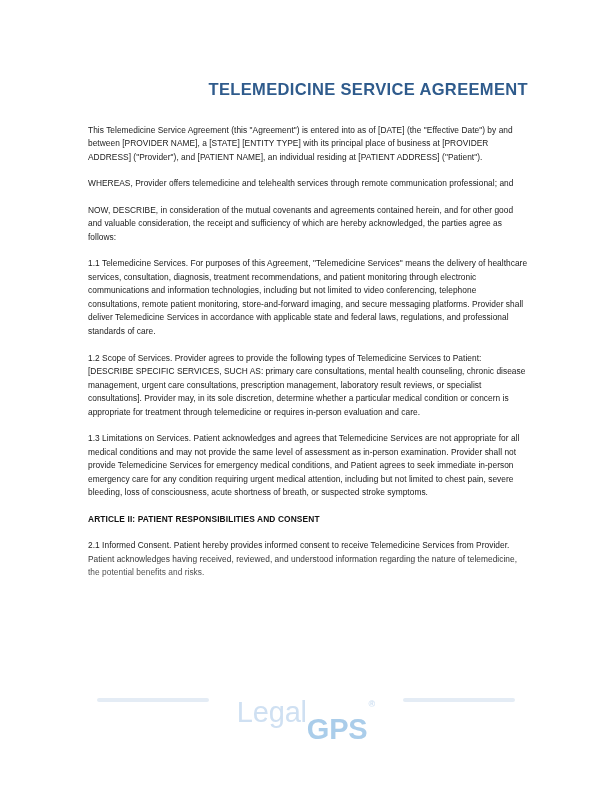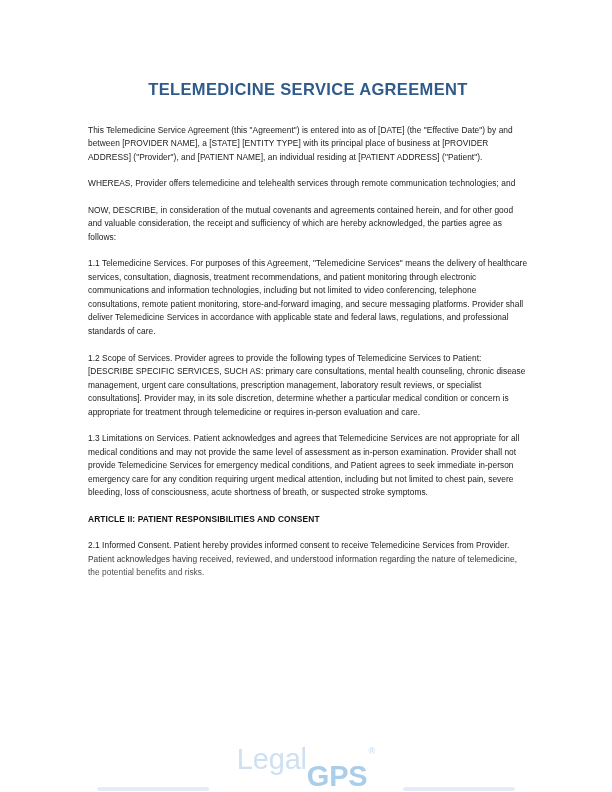--- a/index.html
+++ b/index.html
@@ -26,21 +26,21 @@
 
   
   .content {
     position: absolute;
     left: 88px;
     top: 0;
     width: 440px;
   }
 
   .doc-title {
-    text-align: center;
+    text-align: right;
     font-size: 16.5px;
     font-weight: bold;
     letter-spacing: 0.35px;
     color: #2f5b8c;
     margin: 0;
     padding-top: 80px;
     padding-bottom: 0;
     line-height: 1.2;
   }
 
@@ -90,24 +90,24 @@
         rgba(255,255,255,0.88) 68%,
         rgba(255,255,255,0.97) 84%,
         rgba(255,255,255,1) 100%);
   }
 
   
   .footer {
     position: absolute;
     left: 0;
     right: 0;
-    top: 735px;
+    top: 698px;
     height: 56px;
     display: flex;
-    align-items: flex-end;
+    align-items: flex-start;
     justify-content: center;
     gap: 0;
   }
 
   .rule {
     height: 4px;
     width: 112px;
     background: #e4ecf5;
     border-radius: 2px;
     flex: 0 0 auto;
@@ -149,21 +149,21 @@
 <body>
 
 <div class="page">
 
   <div class="content">
 
     <h1 class="doc-title" style="color: rgb(47, 91, 140);">TELEMEDICINE SERVICE AGREEMENT</h1>
 
     <div class="body-block">
         <p class="para">This Telemedicine Service Agreement (this "Agreement") is entered into as of [DATE] (the "Effective Date") by and between [PROVIDER NAME], a [STATE] [ENTITY TYPE] with its principal place of business at [PROVIDER ADDRESS] ("Provider"), and [PATIENT NAME], an individual residing at [PATIENT ADDRESS] ("Patient").</p>
-        <p class="para">WHEREAS, Provider offers telemedicine and telehealth services through remote communication technologies; and</p>
+        <p class="para">WHEREAS, Provider offers telemedicine and telehealth services through remote communication professional; and</p>
         <p class="para">NOW, DESCRIBE, in consideration of the mutual covenants and agreements contained herein, and for other good and valuable consideration, the receipt and sufficiency of which are hereby acknowledged, the parties agree as follows:</p>
         <p class="para"><span class="lead">1.1 Telemedicine Services.</span><span> For purposes of this Agreement, "Telemedicine Services" means the delivery of healthcare services, consultation, diagnosis, treatment recommendations, and patient monitoring through electronic communications and information technologies, including but not limited to video conferencing, telephone consultations, remote patient monitoring, store-and-forward imaging, and secure messaging platforms. Provider shall deliver Telemedicine Services in accordance with applicable state and federal laws, regulations, and professional standards of care.</span></p>
         <p class="para"><span class="lead">1.2 Scope of Services.</span><span> Provider agrees to provide the following types of Telemedicine Services to Patient: [DESCRIBE SPECIFIC SERVICES, SUCH AS: primary care consultations, mental health counseling, chronic disease management, urgent care consultations, prescription management, laboratory result reviews, or specialist consultations]. Provider may, in its sole discretion, determine whether a particular medical condition or concern is appropriate for treatment through telemedicine or requires in-person evaluation and care.</span></p>
         <p class="para"><span class="lead">1.3 Limitations on Services.</span><span> Patient acknowledges and agrees that Telemedicine Services are not appropriate for all medical conditions and may not provide the same level of assessment as in-person examination. Provider shall not provide Telemedicine Services for emergency medical conditions, and Patient agrees to seek immediate in-person emergency care for any condition requiring urgent medical attention, including but not limited to chest pain, severe bleeding, loss of consciousness, acute shortness of breath, or suspected stroke symptoms.</span></p>
         <h2 class="article-heading">ARTICLE II: PATIENT RESPONSIBILITIES AND CONSENT</h2>
         <p class="para"><span class="lead">2.1 Informed Consent.</span><span> Patient hereby provides informed consent to receive Telemedicine Services from Provider. Patient acknowledges having received, reviewed, and understood information regarding the nature of telemedicine, the potential benefits and risks.</span></p>
       </div>
 
   </div>
 

